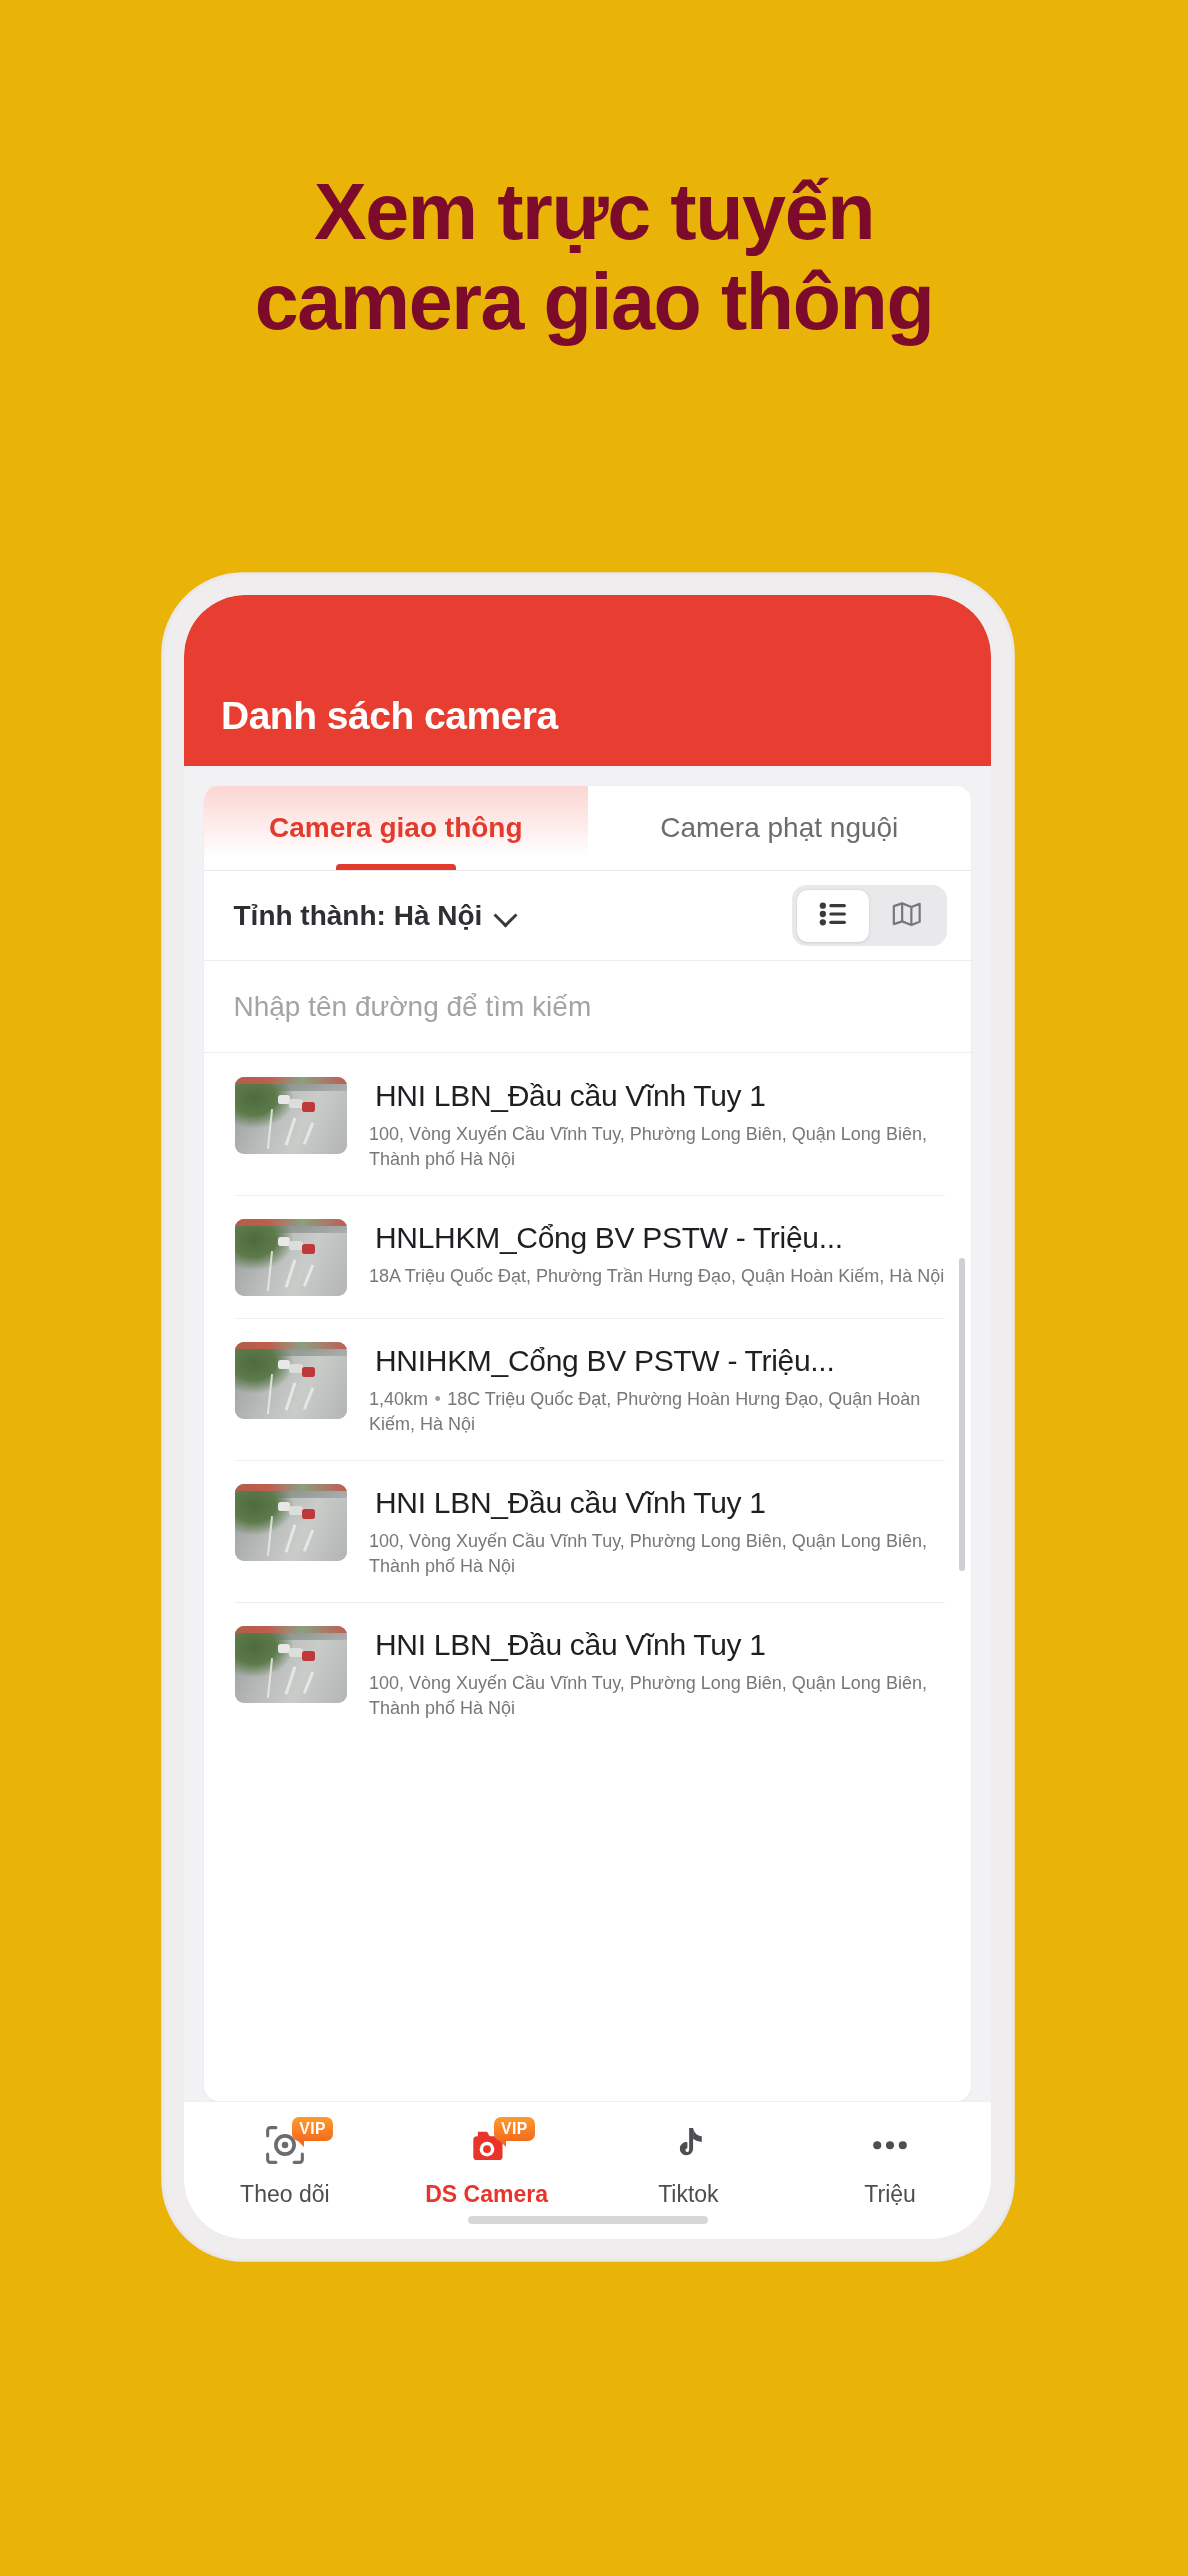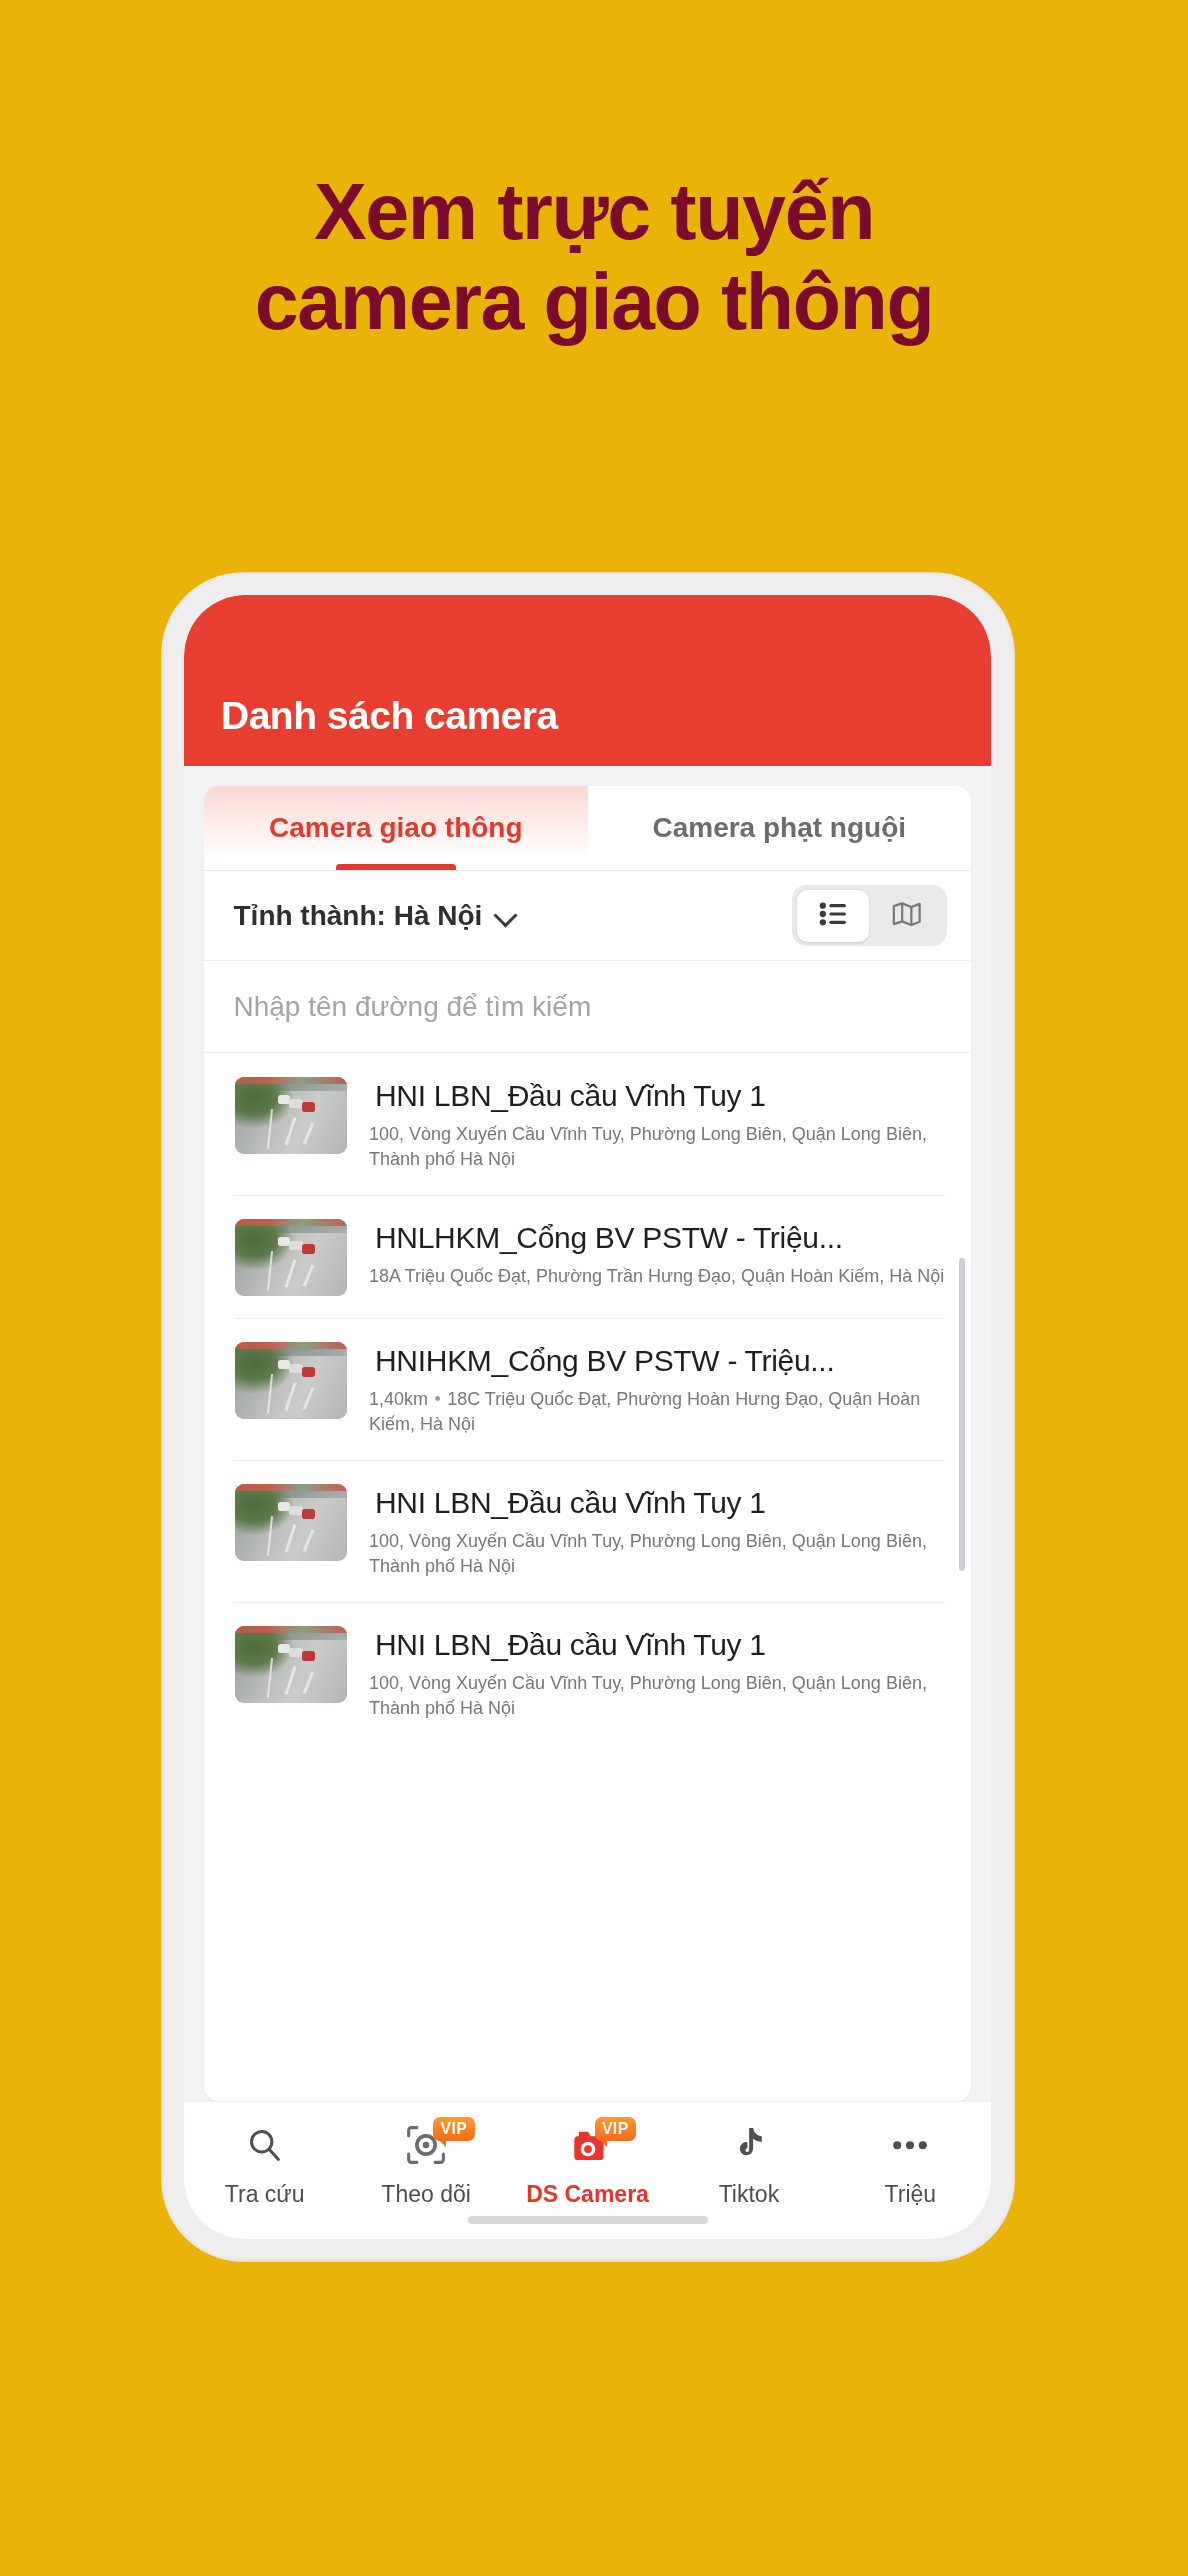--- a/index.html
+++ b/index.html
@@ -65,21 +65,21 @@
     display: flex; flex-direction: column;
     min-height: 0;
     overflow: hidden;
     box-shadow: 0 0.9px 1.8px rgba(0,0,0,.05);
   }
 
   
   .tabs { display: flex; height: 85px; flex: 0 0 85px; border-bottom: 0.9px solid #E9E9EB; }
   .tab {
     flex: 1; display: flex; align-items: center; justify-content: center;
-    font-size: 28px; color: #6C6C70; position: relative; font-weight: 700;
+    font-size: 28px; color: #6C6C70; position: relative; font-weight: 400;
   }
   .tab.active {
     color: #E23B2E; font-weight: 600;
     background: linear-gradient(180deg, #FBD6D2 0%, #FFFFFF 85%);
   }
   .tab.active::after {
     content: ""; position: absolute; bottom: 0; left: 50%; transform: translateX(-50%);
     width: 120px; height: 6.4px; background: #E23B2E; border-radius: 3.7px 3.7px 0 0;
   }
 
@@ -342,29 +342,20 @@
             </div>
 
             <div class="scrollbar"></div>
           </div>
 
         </div>
       </div>
 
       <div class="bottom-nav">
 
-        <div class="nav-item">
-          <div class="nav-icon">
-            <svg width="39" height="39" viewBox="0 0 42 42">
-              <circle cx="18" cy="17" r="11" fill="none" stroke="#4D4D52" stroke-width="3.2"></circle>
-              <line x1="26" y1="25" x2="36" y2="36" stroke="#4D4D52" stroke-width="3.2" stroke-linecap="round"></line>
-            </svg>
-          </div>
-          <div class="nav-label">Tra cứu</div>
-        </div>
 
         <div class="nav-item">
           <div class="nav-icon">
             <svg width="42" height="42" viewBox="0 0 46 46">
               <path d="M4 13 V7 a3 3 0 0 1 3-3 h6" fill="none" stroke="#6B6B70" stroke-width="3.4" stroke-linecap="round"></path>
               <path d="M42 13 V7 a3 3 0 0 0-3-3 h-6" fill="none" stroke="#6B6B70" stroke-width="3.4" stroke-linecap="round"></path>
               <path d="M4 33 v6 a3 3 0 0 0 3 3 h6" fill="none" stroke="#6B6B70" stroke-width="3.4" stroke-linecap="round"></path>
               <path d="M42 33 v6 a3 3 0 0 1-3 3 h-6" fill="none" stroke="#6B6B70" stroke-width="3.4" stroke-linecap="round"></path>
               <circle cx="23" cy="23" r="10" fill="none" stroke="#6B6B70" stroke-width="4"></circle>
               <circle cx="23" cy="23" r="3.6" fill="#6B6B70"></circle>

